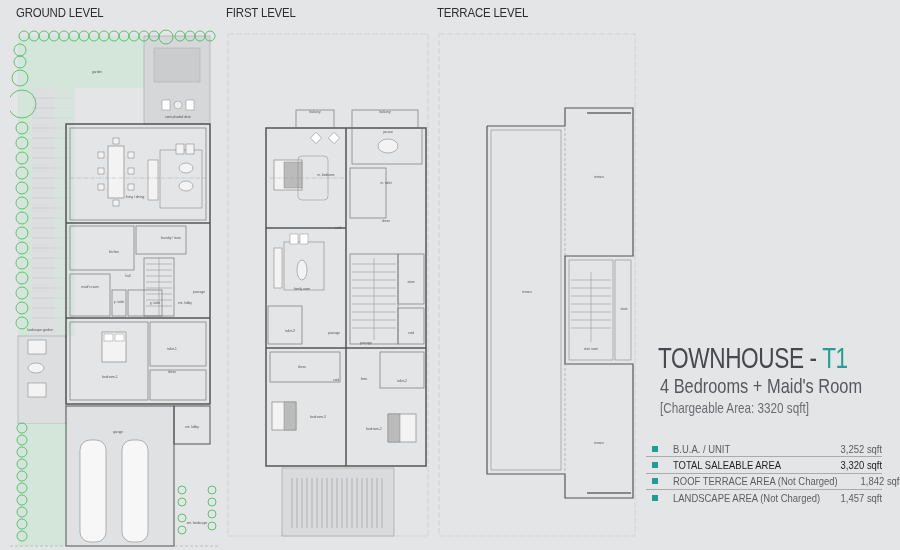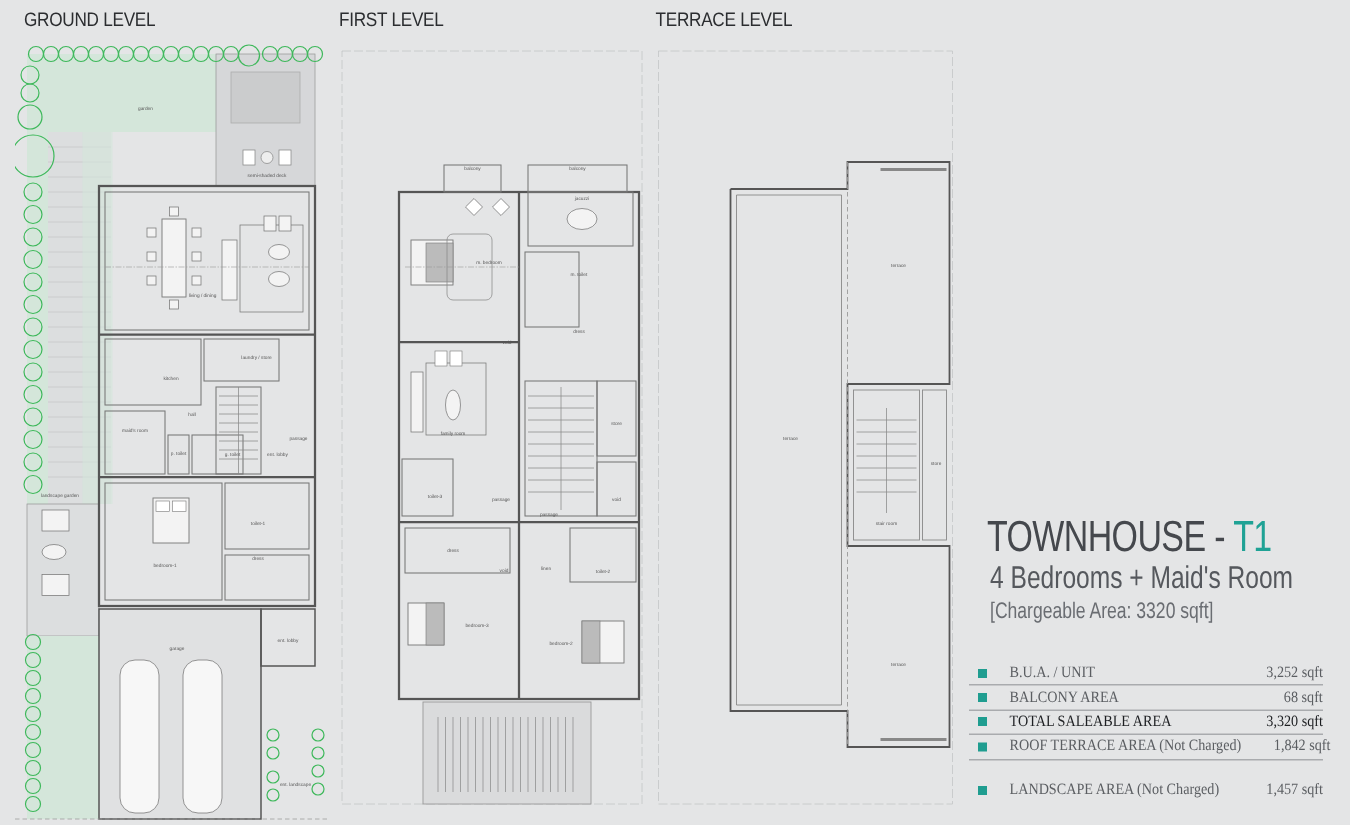--- a/index.html
+++ b/index.html
@@ -6,23 +6,23 @@
   body { width: 900px; height: 550px; background: #e4e5e6; font-family: "Liberation Sans", sans-serif; position: relative; overflow: hidden; color: #4a4d52; }
   .level-title { position: absolute; top: 5px; font-size: 13px; font-weight: normal; color: #2b2d30; letter-spacing: -0.2px; font-family: "Liberation Sans", sans-serif; transform: scaleX(0.88); transform-origin: left; }
   .plan { position: absolute; }
   .plan svg { display: block; }
   .rlabel { font-family: "Liberation Sans", sans-serif; font-size: 3.2px; fill: #555; text-anchor: middle; }
   .info { position: absolute; left: 646px; top: 342px; width: 240px; margin-left: 12px; }
   .title { font-size: 29px; color: #45484d; letter-spacing: -0.5px; transform: scaleX(0.78); transform-origin: left; white-space: nowrap; line-height: 32px; }
   .title .accent { color: #1fa295; }
   .subtitle { font-size: 21px; color: #55585d; transform: scaleX(0.78); transform-origin: left; white-space: nowrap; line-height: 24px; margin-left: 2px; }
   .charge { font-size: 15px; color: #6a6d72; transform: scaleX(0.78); transform-origin: left; white-space: nowrap; line-height: 20px; margin-left: 2px; }
-  .stats { position: absolute; left: 646px; top: 441px; width: 236px; font-family: Liberation Serif, serif; }
+  .stats { position: absolute; left: 646px; top: 441px; width: 236px; }
   .stat-row { display: flex; align-items: center; height: 16.4px; border-bottom: 1px solid #a9abae; font-size: 10.5px; color: #5b5e62; }
-  .stat-row:last-child { border-bottom: none; margin-top: 12px; }
+  .stat-row:last-child { border-bottom: none; }
   .stat-row .bullet { width: 6px; height: 6px; background: #1f9d90; margin-left: 6px; margin-right: 15px; flex: none; }
   .stat-row .lbl { flex: 1; white-space: nowrap; transform: scaleX(0.9); transform-origin: left; }
   .stat-row .val { white-space: nowrap; text-align: right; transform: scaleX(0.9); transform-origin: right; }
   .stat-row.bold { color: #1d1f22; justify-content: space-between; }
 </style>
 </head>
 <body>
 
 <div class="level-title" style="left:16px;">GROUND LEVEL</div>
 <div class="level-title" style="left:226px;">FIRST LEVEL</div>
@@ -351,25 +351,20 @@
   <div class="subtitle">4 Bedrooms + Maid's Room</div>
   <div class="charge">[Chargeable Area: 3320 sqft]</div>
 </div>
 
 <div class="stats">
   <div class="stat-row">
     <span class="bullet"></span>
     <span class="lbl">B.U.A. / UNIT</span>
     <span class="val">3,252 sqft</span>
   </div>
-  <div class="stat-row">
-    <span class="bullet"></span>
-    <span class="lbl">BALCONY AREA</span>
-    <span class="val">68 sqft</span>
-  </div>
   <div class="stat-row bold">
     <span class="bullet"></span>
     <span class="lbl">TOTAL SALEABLE AREA</span>
     <span class="val">3,320 sqft</span>
   </div>
   <div class="stat-row">
     <span class="bullet"></span>
     <span class="lbl">ROOF TERRACE AREA (Not Charged)</span>
     <span class="val">1,842 sqft</span>
   </div>

